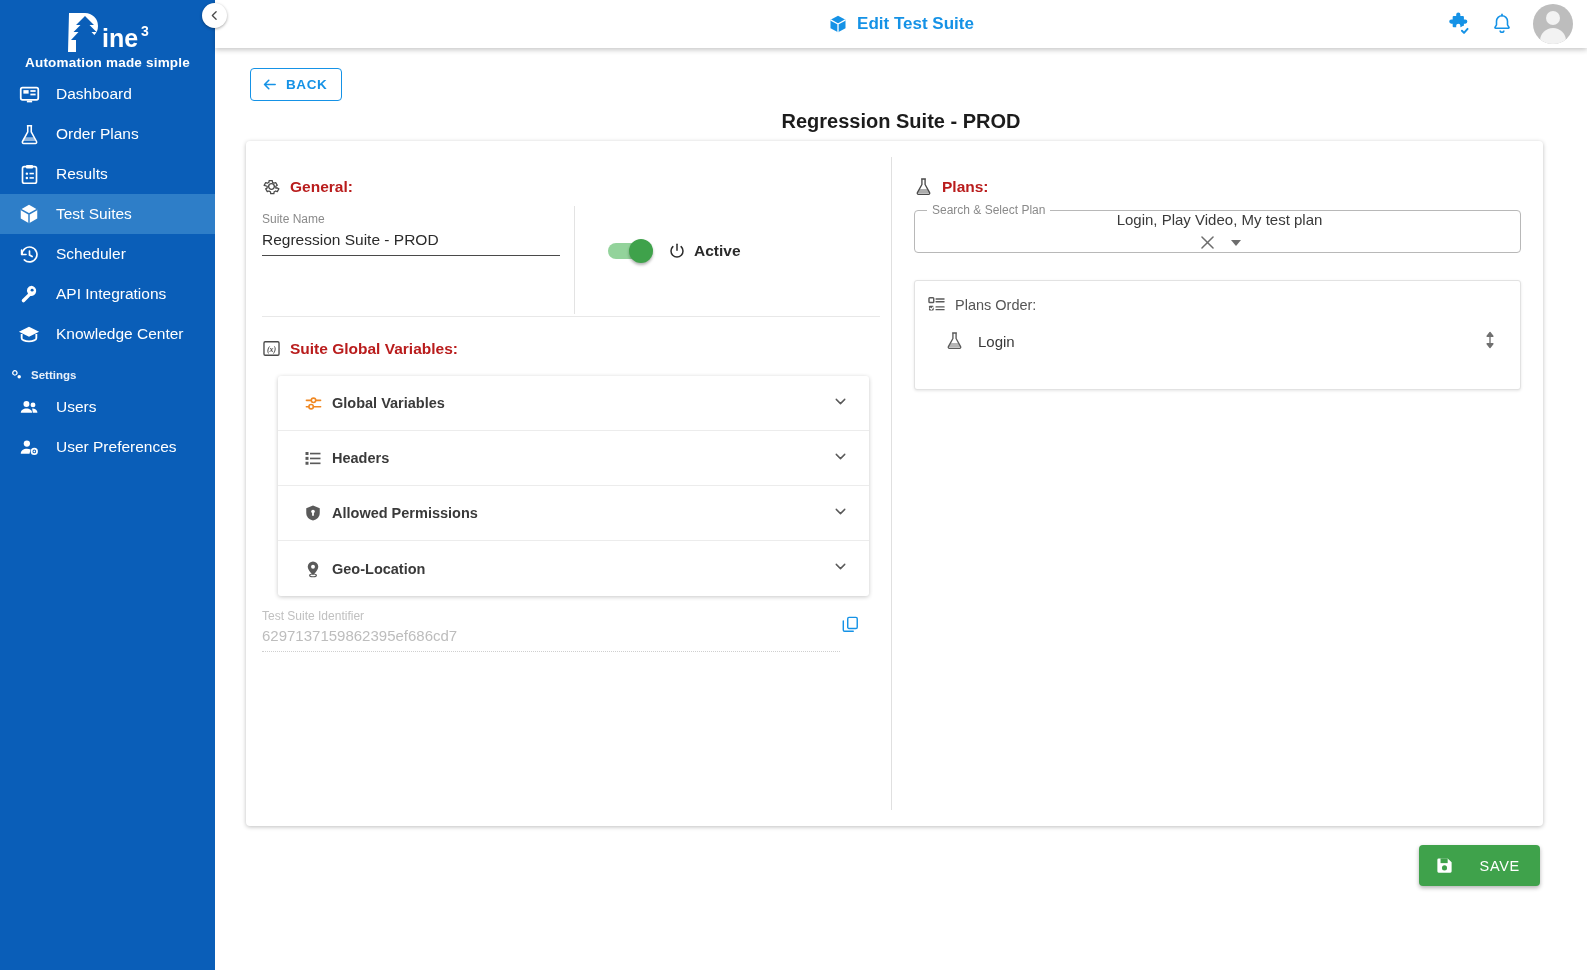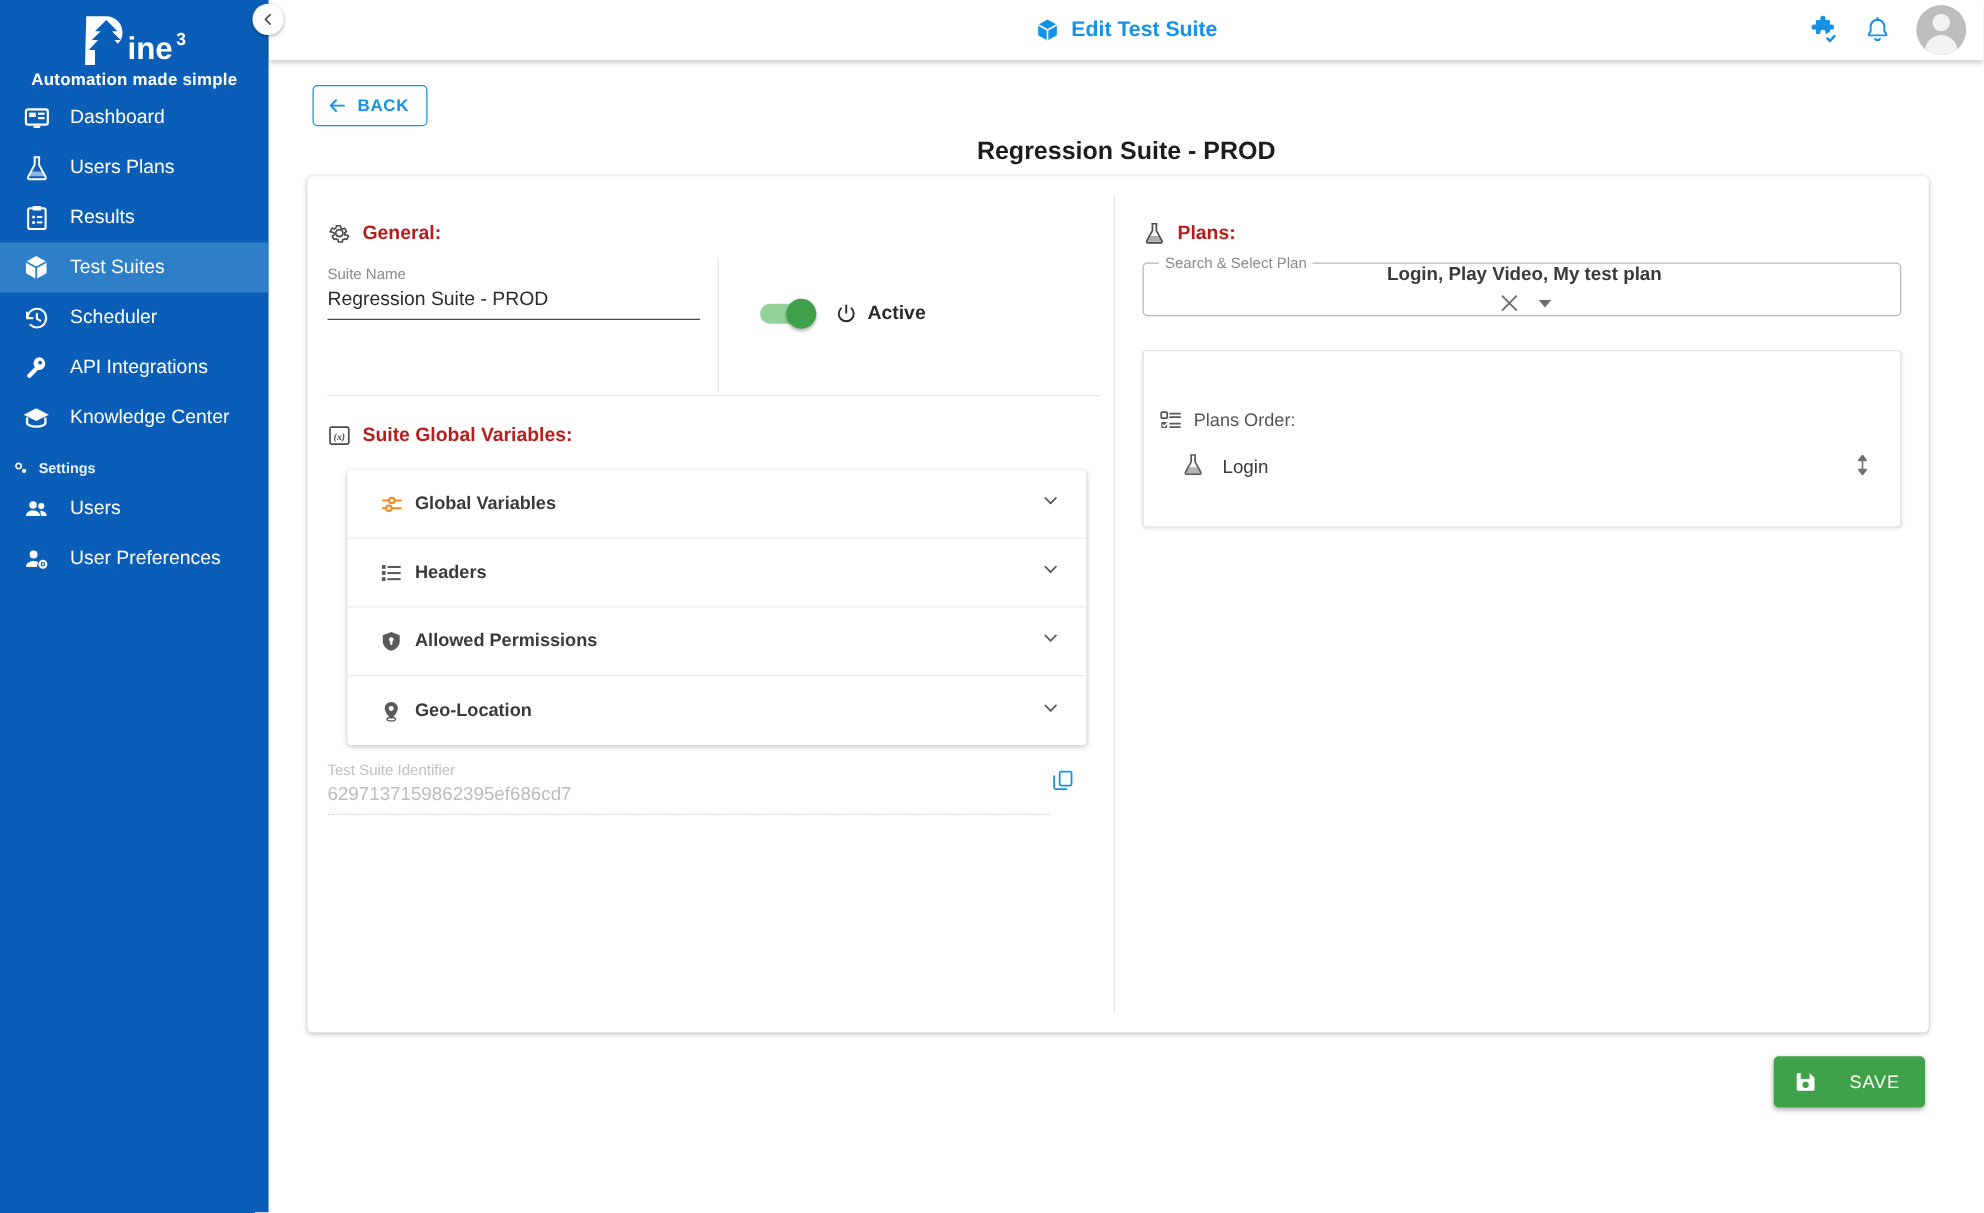--- a/index.html
+++ b/index.html
@@ -173,35 +173,35 @@
     position: relative; margin-top: 14px;
     border: 1px solid #b8b8b8; border-radius: 4px;
     height: 43px; display: flex; align-items: center;
     padding: 0 12px 0 16px;
     flex-direction: column;
   }
   .select-legend {
     position: absolute; left: 12px; top: -8px; background: #fff;
     padding: 0 5px; font-size: 12px; color: #8a8a8a;
   }
-  .select-value { font-size: 15px; color: #3a3a3a; flex: 1; font-weight: bold; }
+  .select-value { font-size: 15px; color: #3a3a3a; flex: 1; }
   .select-actions { display: flex; align-items: center; gap: 14px; color: #6d6d6d; }
   .caret-down {
     width: 0; height: 0; border-left: 5.5px solid transparent;
     border-right: 5.5px solid transparent; border-top: 6px solid #6d6d6d;
   }
 
   .plans-order {
     margin-top: 27px; border: 1px solid #e2e2e2; border-radius: 3px;
     background: #fff; box-shadow: 0 1px 3px rgba(0,0,0,.10);
     padding: 14px 0 20px;
   }
   .po-head {
     display: flex; align-items: center; gap: 9px;
-    font-size: 14.5px; color: #555; padding: 0 0 0 12px; margin-top: 32px;
+    font-size: 14.5px; color: #555; padding: 0 0 0 12px;
   }
   .po-item {
     display: flex; align-items: center; gap: 14px;
     height: 55px; padding: 0 22px 0 30px; font-size: 15px; color: #3a3a3a;
   }
   .po-item .grip { margin-left: auto; color: #707070; cursor: grab; }
 
   
   .save-btn {
     position: absolute; right: 47px; top: 797px;
@@ -251,21 +251,21 @@
         </span>
         <span>Dashboard</span>
       </div>
       <div class="nav-item">
         <span class="ic">
           <svg width="21" height="21" viewBox="0 0 24 24">
               <path d="M9 2 h6 M10 2 v7 L4 20 a1.5 1.5 0 0 0 1.3 2.2 h13.4 A1.5 1.5 0 0 0 20 20 L14 9 V2" fill="none" stroke="#fff" stroke-width="1.8" stroke-linejoin="round"></path>
               <path d="M7 15 h10 l2 4.5 H5 z" fill="#fff" opacity=".55"></path>
             </svg>
         </span>
-        <span>Users Plans</span>
+        <span>Order Plans</span>
       </div>
       <div class="nav-item">
         <span class="ic">
           <svg width="21" height="21" viewBox="0 0 24 24">
               <rect x="4" y="3" width="16" height="19" rx="2" fill="none" stroke="#fff" stroke-width="1.9"></rect>
               <rect x="8" y="1" width="8" height="4" rx="1" fill="#fff"></rect>
               <circle cx="9" cy="11" r="1.4" fill="#fff"></circle>
               <rect x="12" y="10" width="5" height="1.8" fill="#fff"></rect>
               <circle cx="9" cy="16" r="1.4" fill="#fff"></circle>
               <rect x="12" y="15" width="5" height="1.8" fill="#fff"></rect>

